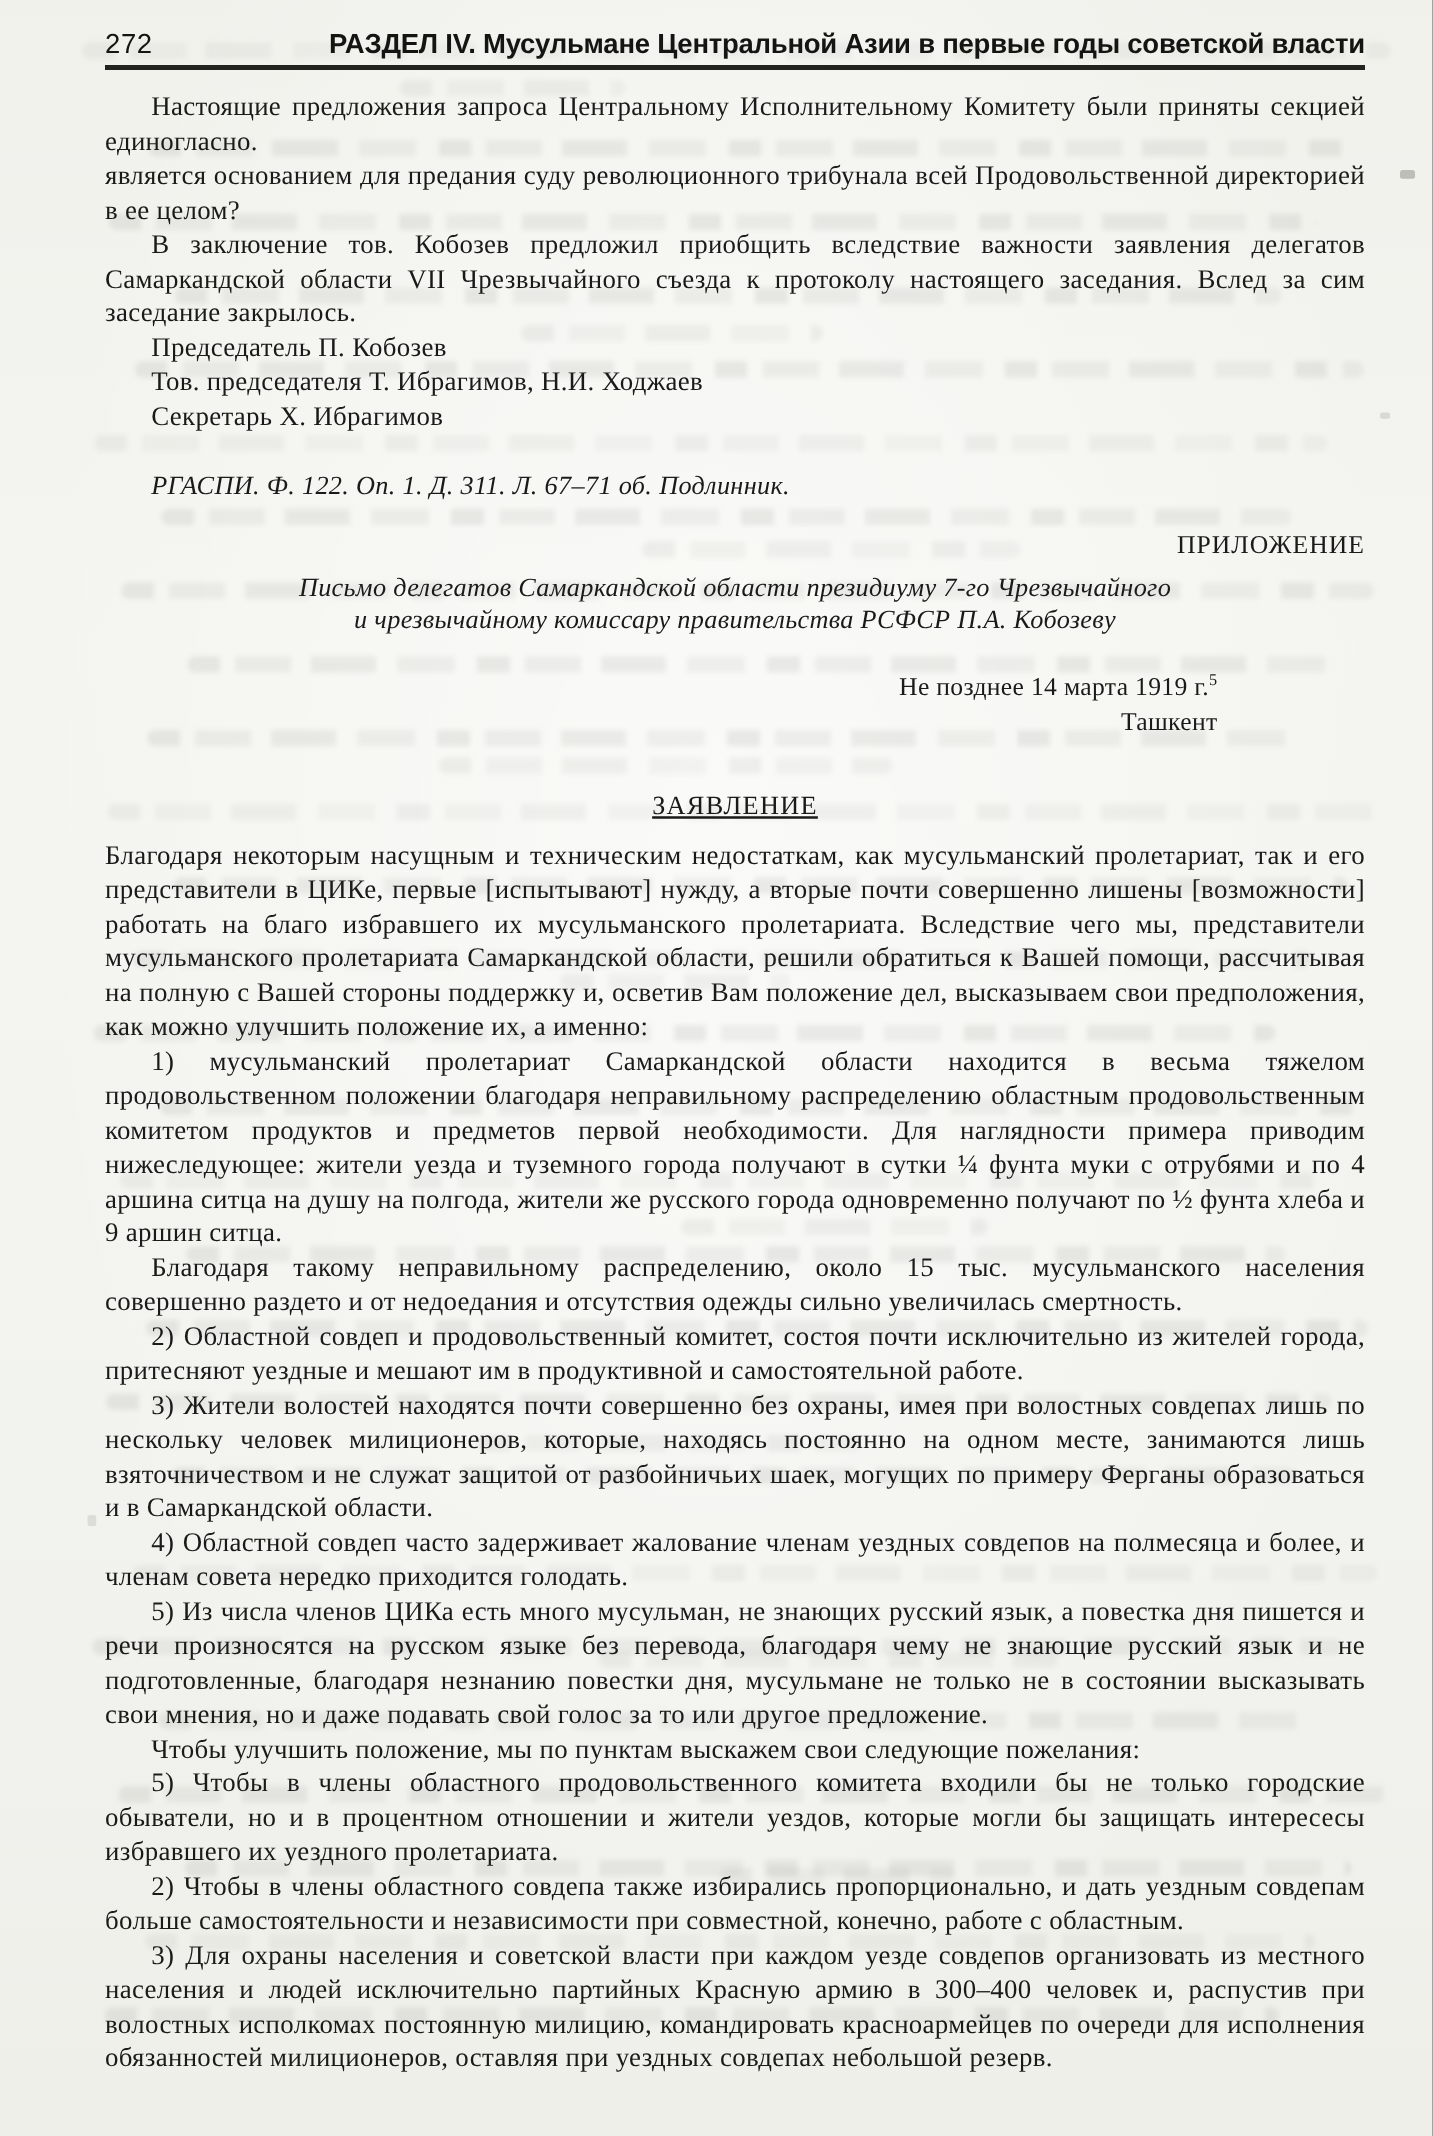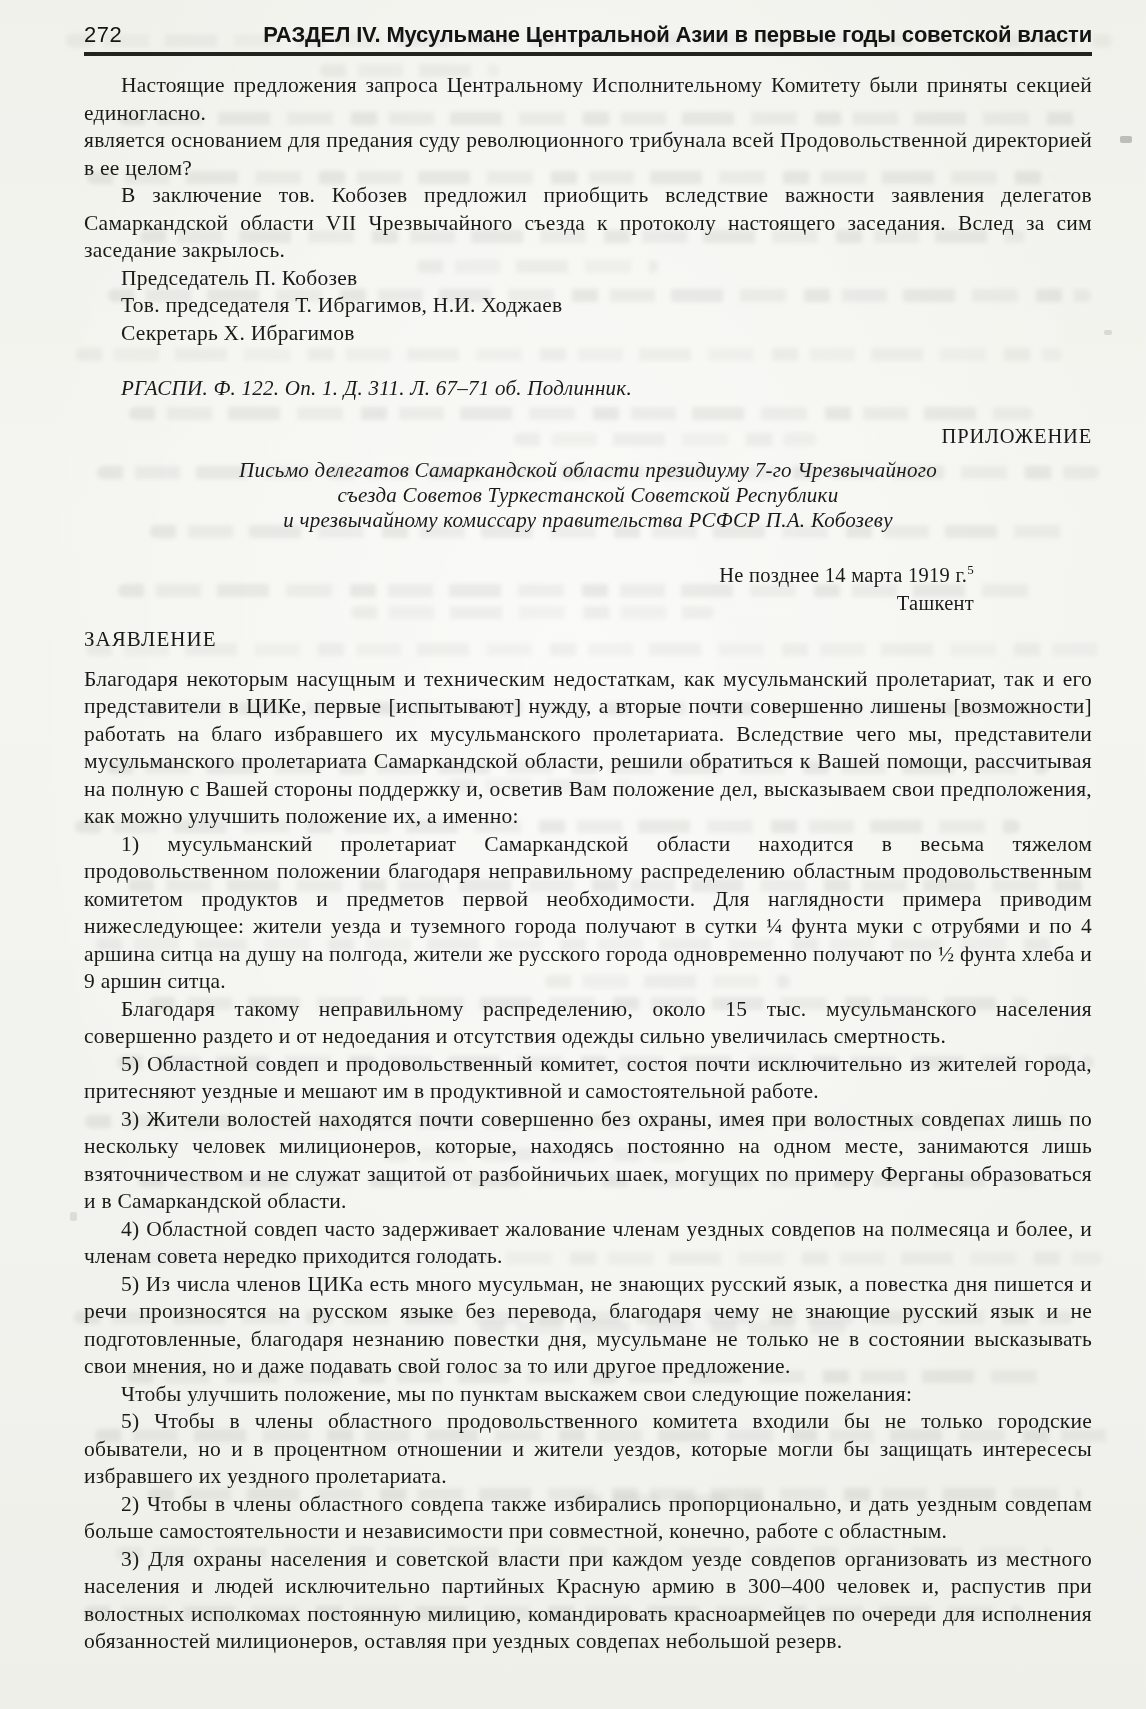--- a/index.html
+++ b/index.html
@@ -44,21 +44,21 @@
   .p-indent{text-indent:37px;}
   .p-flush{text-indent:0;}
   .sig{text-indent:37px;}
   .protocol{margin-top:16px;}
   .archive{margin-top:28px;font-style:italic;text-indent:37px;font-size:21px;}
 
   .appendix-label{margin-top:20px;text-align:right;font-size:20.5px;letter-spacing:.04em;}
   .letter-title{margin-top:8px;text-align:center;font-style:italic;font-size:21px;line-height:25px;font-family:Liberation Serif, serif;}
   .dateblock{margin-top:28px;text-align:right;padding-right:118px;font-size:20.5px;line-height:28px;}
   .dateblock sup{font-size:13px;line-height:0;}
-  .statement-heading{margin-top:9px;text-align:left;font-size:21px;letter-spacing:.05em;}
+  .statement-heading{margin-top:39px;text-align:center;font-size:21px;letter-spacing:.05em;text-decoration:underline;}
   #statement-body{margin-top:12px;}
   #statement-body p{text-align:justify;}
   #statement-body p.p-indent{text-indent:37px;}
 </style>
 </head>
 <body>
 
 <div class="page">
   <div class="bleed" id="bleed">
       <div class="bleed-row" style="top: 34px; left: 66px; right: 34px; opacity: 0.28;"></div>
@@ -117,33 +117,32 @@
       <p class="sig">Председатель П. Кобозев</p>
       <p class="sig">Тов. председателя Т. Ибрагимов, Н.И. Ходжаев</p>
       <p class="sig">Секретарь Х. Ибрагимов</p>
       <p class="archive">РГАСПИ. Ф. 122. Оп. 1. Д. 311. Л. 67–71 об. Подлинник.</p>
     </div>
 
     <div class="appendix">
       <p class="appendix-label">ПРИЛОЖЕНИЕ</p>
       <div class="letter-title">
         <p>Письмо делегатов Самаркандской области президиуму 7-го Чрезвычайного</p>
-        <p>съезда Советов Туркестанской Советской Республики</p>
         <p>и чрезвычайному комиссару правительства РСФСР П.А. Кобозеву</p>
       </div>
       <div class="dateblock">
         <p><span>Не позднее 14 марта 1919 г.</span><sup>5</sup></p>
         <p>Ташкент</p>
       </div>
       <p class="statement-heading">ЗАЯВЛЕНИЕ</p>
       <div id="statement-body">
           <p class="p-flush">Благодаря некоторым насущным и техническим недостаткам, как мусульманский пролетариат, так и его представители в ЦИКе, первые [испытывают] нужду, а вторые почти совершенно лишены [возможности] работать на благо избравшего их мусульманского пролетариата. Вследствие чего мы, представители мусульманского пролетариата Самаркандской области, решили обратиться к Вашей помощи, рассчитывая на полную с Вашей стороны поддержку и, осветив Вам положение дел, высказываем свои предположения, как можно улучшить положение их, а именно:</p>
           <p class="p-indent">1) мусульманский пролетариат Самаркандской области находится в весьма тяжелом продовольственном положении благодаря неправильному распределению областным продовольственным комитетом продуктов и предметов первой необходимости. Для наглядности примера приводим нижеследующее: жители уезда и туземного города получают в сутки ¼ фунта муки с отрубями и по 4 аршина ситца на душу на полгода, жители же русского города одновременно получают по ½ фунта хлеба и 9 аршин ситца.</p>
           <p class="p-indent">Благодаря такому неправильному распределению, около 15 тыс. мусульманского населения совершенно раздето и от недоедания и отсутствия одежды сильно увеличилась смертность.</p>
-          <p class="p-indent">5) Областной совдеп и продовольственный комитет, состоя почти исключительно из жителей города, притесняют уездные и мешают им в продуктивной и самостоятельной работе.</p>
+          <p class="p-indent">2) Областной совдеп и продовольственный комитет, состоя почти исключительно из жителей города, притесняют уездные и мешают им в продуктивной и самостоятельной работе.</p>
           <p class="p-indent">3) Жители волостей находятся почти совершенно без охраны, имея при волостных совдепах лишь по нескольку человек милиционеров, которые, находясь постоянно на одном месте, занимаются лишь взяточничеством и не служат защитой от разбойничьих шаек, могущих по примеру Ферганы образоваться и в Самаркандской области.</p>
           <p class="p-indent">4) Областной совдеп часто задерживает жалование членам уездных совдепов на полмесяца и более, и членам совета нередко приходится голодать.</p>
           <p class="p-indent">5) Из числа членов ЦИКа есть много мусульман, не знающих русский язык, а повестка дня пишется и речи произносятся на русском языке без перевода, благодаря чему не знающие русский язык и не подготовленные, благодаря незнанию повестки дня, мусульмане не только не в состоянии высказывать свои мнения, но и даже подавать свой голос за то или другое предложение.</p>
           <p class="p-indent">Чтобы улучшить положение, мы по пунктам выскажем свои следующие пожелания:</p>
           <p class="p-indent">5) Чтобы в члены областного продовольственного комитета входили бы не только городские обыватели, но и в процентном отношении и жители уездов, которые могли бы защищать интересесы избравшего их уездного пролетариата.</p>
           <p class="p-indent">2) Чтобы в члены областного совдепа также избирались пропорционально, и дать уездным совдепам больше самостоятельности и независимости при совместной, конечно, работе с областным.</p>
           <p class="p-indent">3) Для охраны населения и советской власти при каждом уезде совдепов организовать из местного населения и людей исключительно партийных Красную армию в 300–400 человек и, распустив при волостных исполкомах постоянную милицию, командировать красноармейцев по очереди для исполнения обязанностей милиционеров, оставляя при уездных совдепах небольшой резерв.</p>
         </div>
     </div>
   </div>

